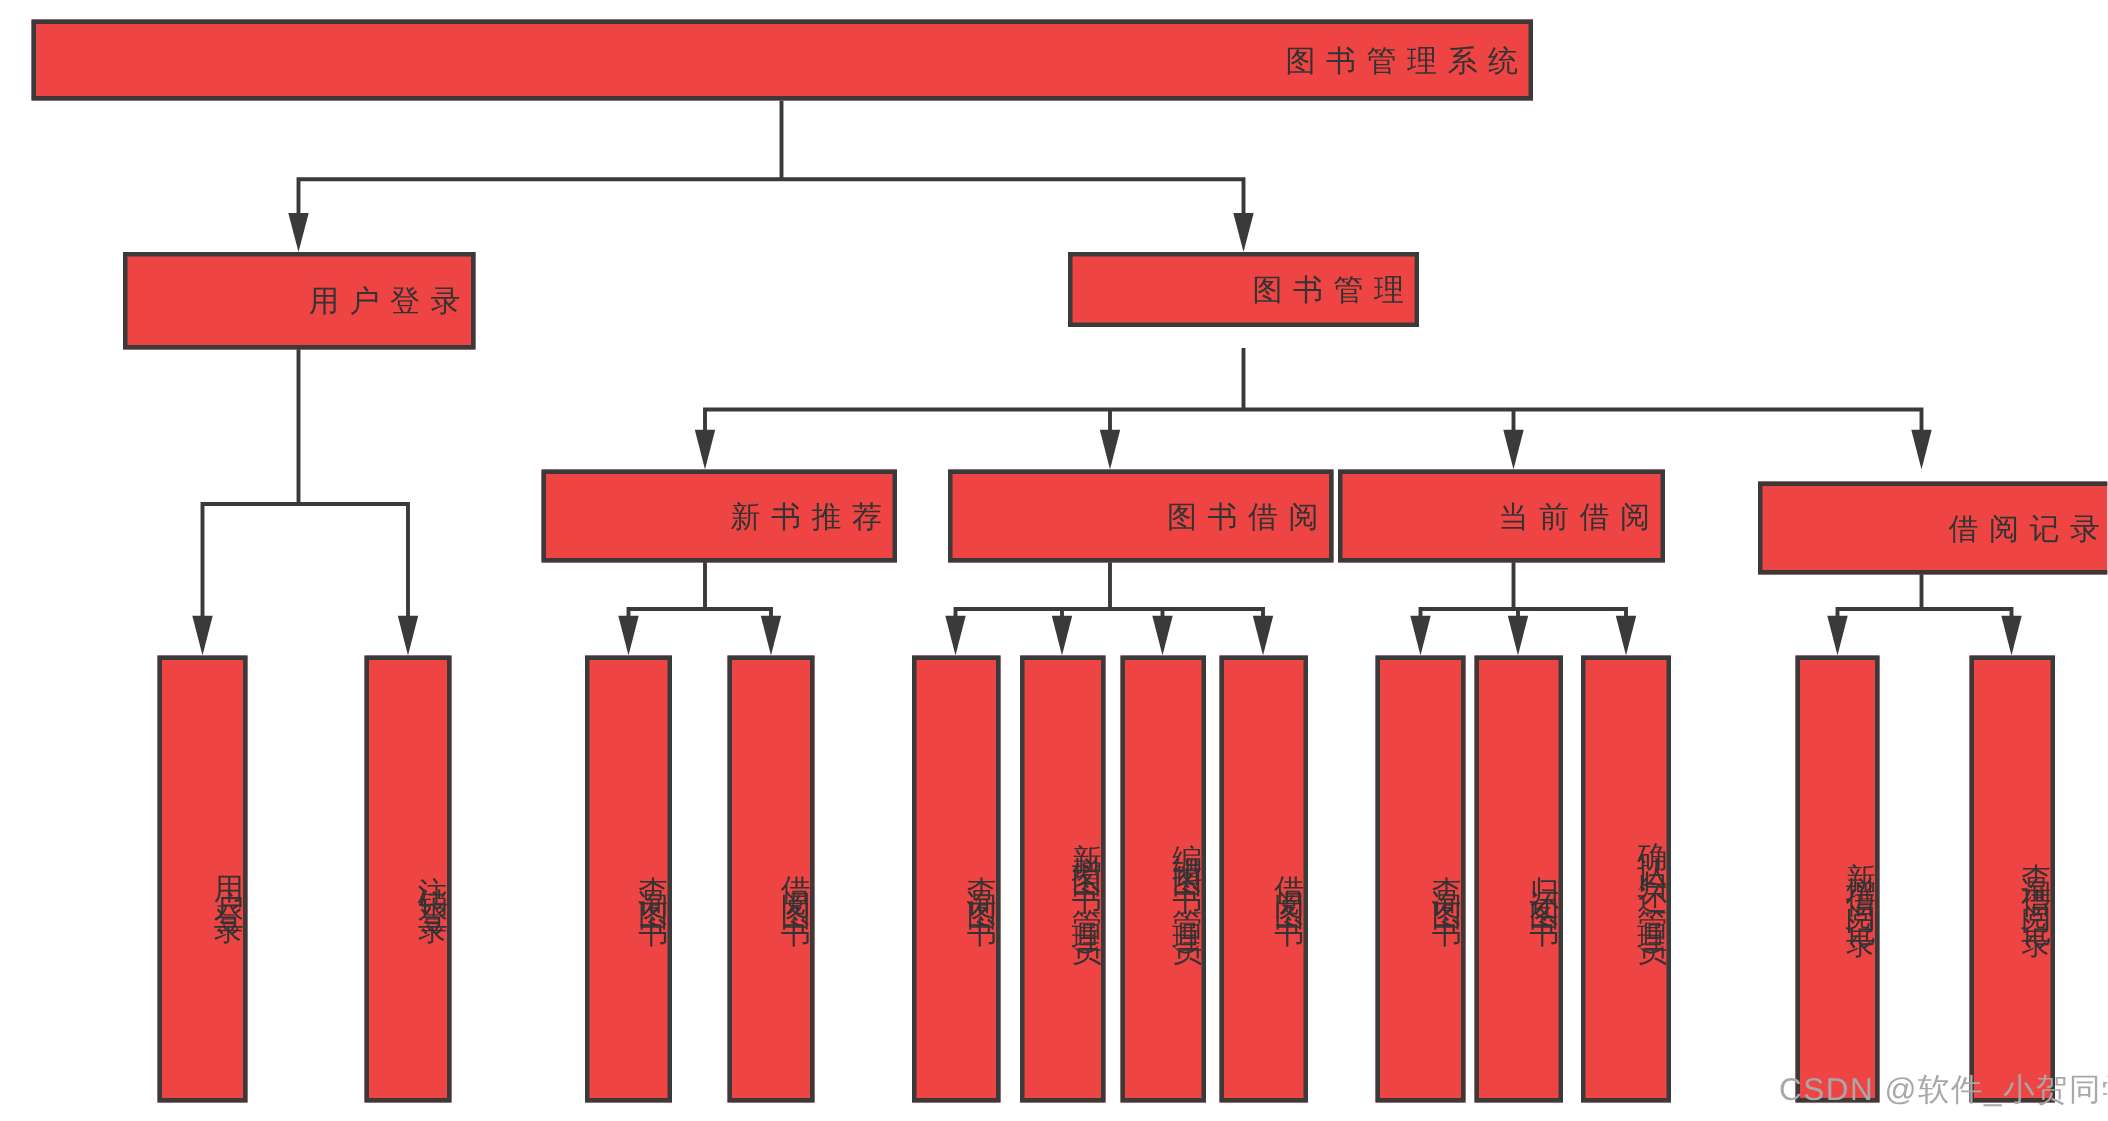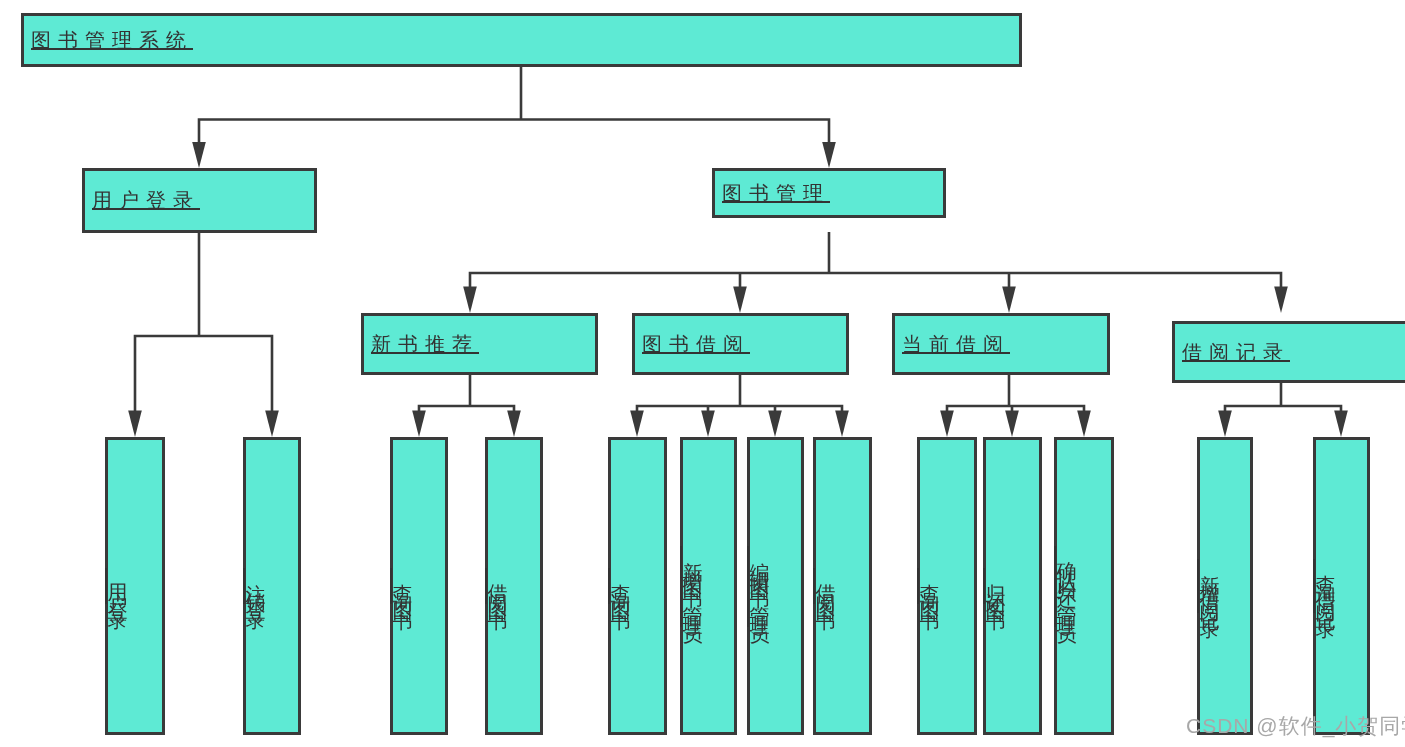--- a/index.html
+++ b/index.html
@@ -8,23 +8,23 @@
     width:1405px;height:747px;
     background:#ffffff;
     font-family:"Liberation Sans","DejaVu Sans",sans-serif;
     color:#333333;
     overflow:hidden;
   }
   svg.wires{position:absolute;left:0;top:0;width:1405px;height:747px;}
   .node{
     position:absolute;
     box-sizing:border-box;
-    background:#5eead4;
+    background:#ef4444;
     border:3px solid #3a3a3a;
-    display:flex;align-items:center;justify-content:flex-start;text-decoration:underline;
+    display:flex;align-items:center;justify-content:flex-end;
   }
   .node span{
     font-size:20px;
     letter-spacing:7px;
     text-indent:7px;
     white-space:nowrap;
     color:#333333;
   }
   .node.leaf span{
     writing-mode:vertical-rl;
@@ -118,21 +118,21 @@
   <div class="node" style="left:82px;top:168px;width:235px;height:65px">
     <span>用户登录</span>
   </div>
   <div class="node" style="left:712px;top:168px;width:234px;height:50px">
     <span>图书管理</span>
   </div>
 
   <div class="node" style="left:361px;top:313px;width:237px;height:62px">
     <span>新书推荐</span>
   </div>
-  <div class="node" style="left:632px;top:313px;width:217px;height:62px">
+  <div class="node" style="left:632px;top:313px;width:257px;height:62px">
     <span>图书借阅</span>
   </div>
   <div class="node" style="left:892px;top:313px;width:218px;height:62px">
     <span>当前借阅</span>
   </div>
   <div class="node" style="left:1172px;top:321px;width:238px;height:62px">
     <span>借阅记录</span>
   </div>
 
   <div class="node leaf" style="left:105px;top:437px;width:60px;height:298px">

